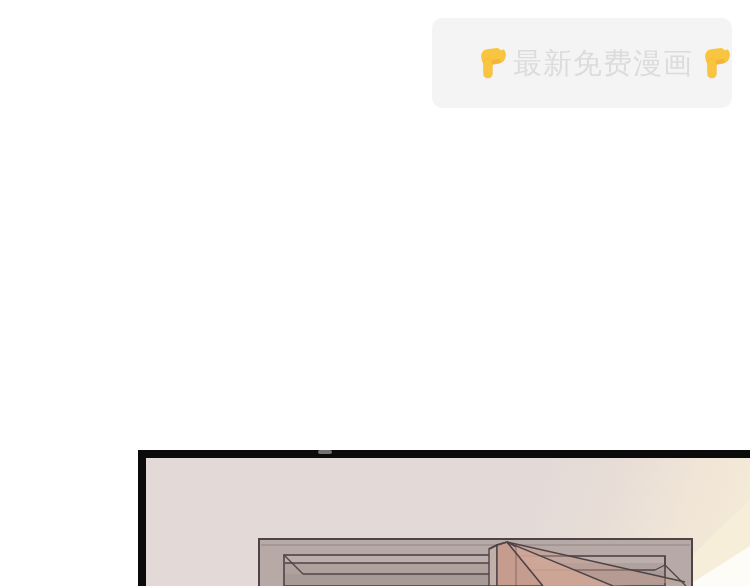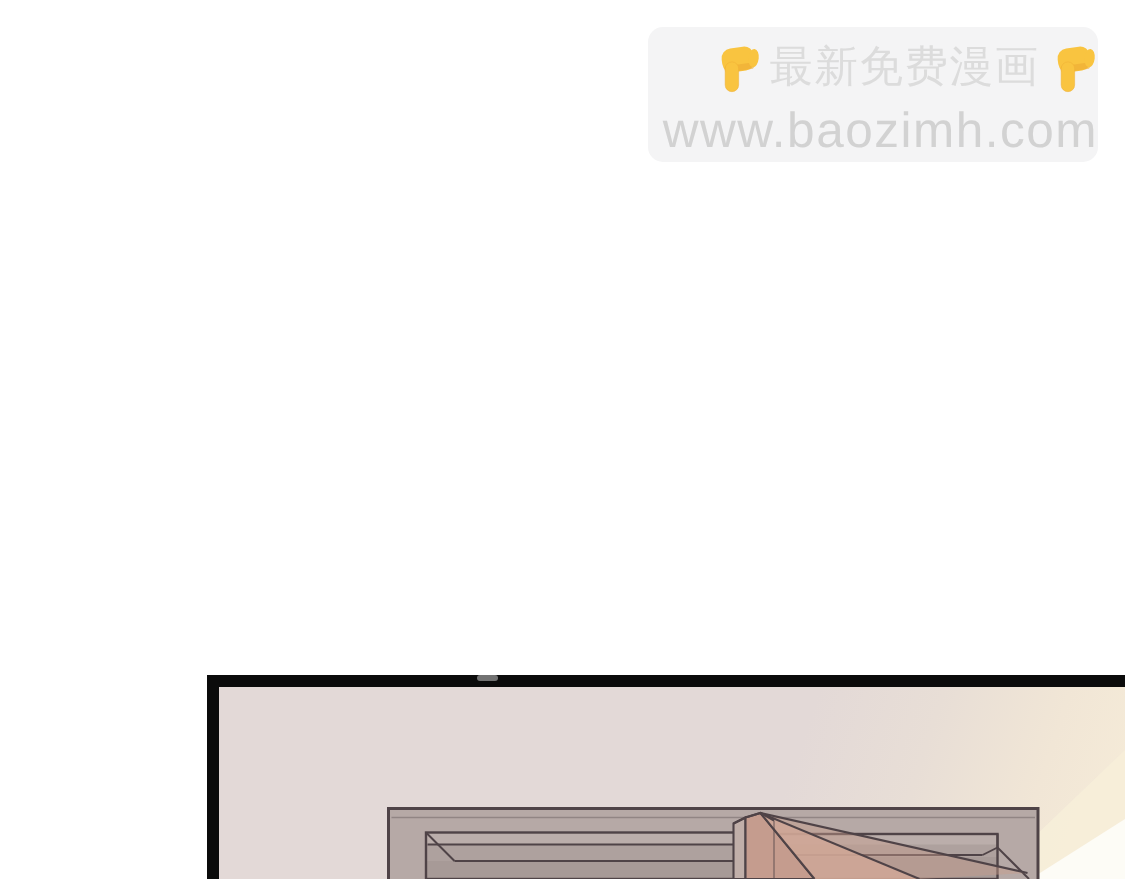--- a/index.html
+++ b/index.html
@@ -54,21 +54,20 @@
     <svg class="emoji" viewBox="0 0 36 36" aria-hidden="true">
       <g transform="rotate(-8 18 14)">
         <rect x="8" y="3" width="23" height="17" rx="7" fill="var(--emoji)"></rect>
         <rect x="9" y="15" width="21" height="4.5" rx="2.2" fill="var(--emoji-shade)" opacity="0.65"></rect>
         <ellipse cx="30.5" cy="12" rx="3.6" ry="6.5" fill="var(--emoji)" transform="rotate(14 30.5 12)"></ellipse>
       </g>
       <rect x="10" y="13" width="9.5" height="21" rx="4.7" fill="var(--emoji)"></rect>
       <rect x="10" y="13" width="9.5" height="21" rx="4.7" fill="none" stroke="var(--emoji-shade)" stroke-width="0.7" opacity="0.5"></rect>
     </svg>
   </div>
-  <div class="wm-url">www.baozimh.com</div>
 </div>
 
 <div class="comic-panel">
   <svg class="panel-art" viewBox="0 0 604 128" preserveAspectRatio="none" aria-hidden="true">
 
     <polygon points="514,128 604,42 604,128" fill="var(--cream)" opacity="0.85"></polygon>
     <polygon points="541,128 604,88 604,128" fill="var(--beam)" opacity="0.95"></polygon>
 
     <g>
       <rect x="113" y="81" width="433" height="48" fill="var(--frame)" stroke="var(--line)" stroke-width="2"></rect>

